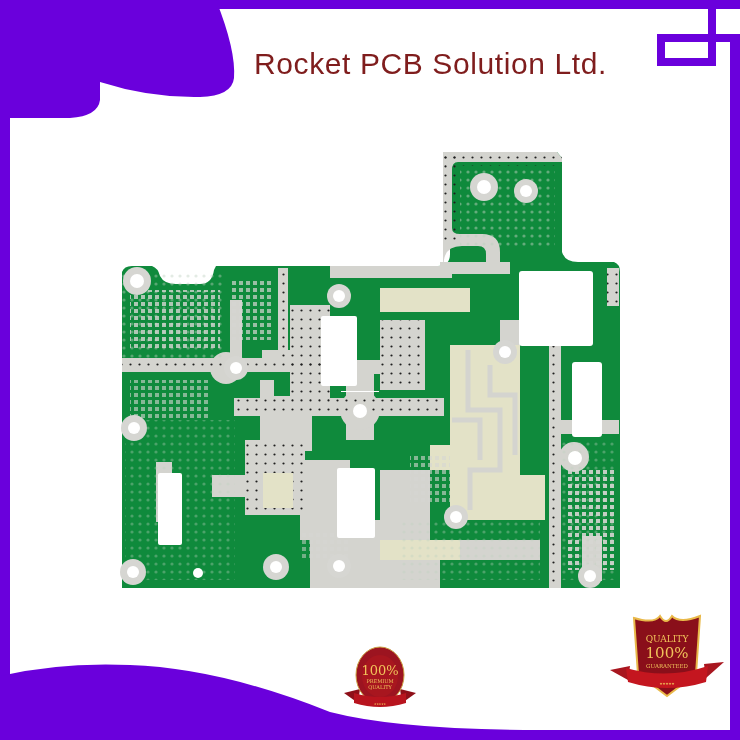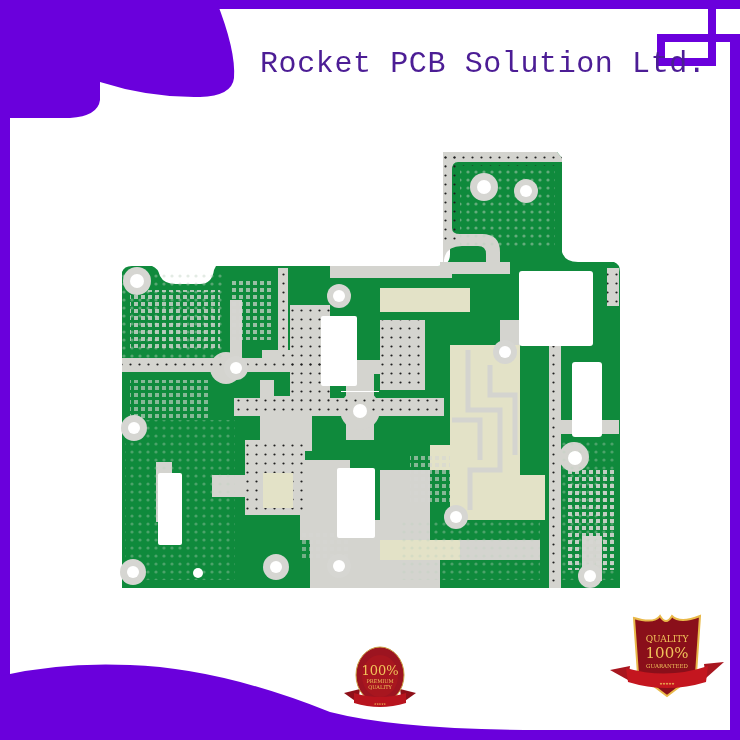--- a/index.html
+++ b/index.html
@@ -1,18 +1,18 @@
 <!DOCTYPE html>
 <html><head>
   <meta charset="utf-8">
   <style>
     html, body { margin: 0; padding: 0; }
     body { width: 740px; height: 740px; overflow: hidden; background: #ffffff; position: relative; font-family: "DejaVu Sans Mono", monospace; }
     .frame-svg { position: absolute; left: 0; top: 0; width: 740px; height: 740px; }
-    .brand { position: absolute; left: 260px; top: 44px; font-family: Liberation Mono, monospace; font-size: 30px; color: #4c1d95; letter-spacing: 0.6px; white-space: nowrap; line-height: 40px; }
+    .brand { position: absolute; left: 254px; top: 44px; font-family: Liberation Sans, sans-serif; font-size: 30px; color: #7f1d1d; letter-spacing: 0.6px; white-space: nowrap; line-height: 40px; }
     .pcb { position: absolute; left: 0; top: 0; width: 740px; height: 740px; }
     .badge { position: absolute; }
     .badge-round { left: 340px; top: 645px; width: 80px; height: 75px; }
     .badge-shield { left: 608px; top: 612px; width: 118px; height: 100px; }
     .badge svg { width: 100%; height: 100%; display: block; }
   </style>
 </head>
 <body>
 
 <svg class="frame-svg" viewBox="0 0 740 740" xmlns="http://www.w3.org/2000/svg">

